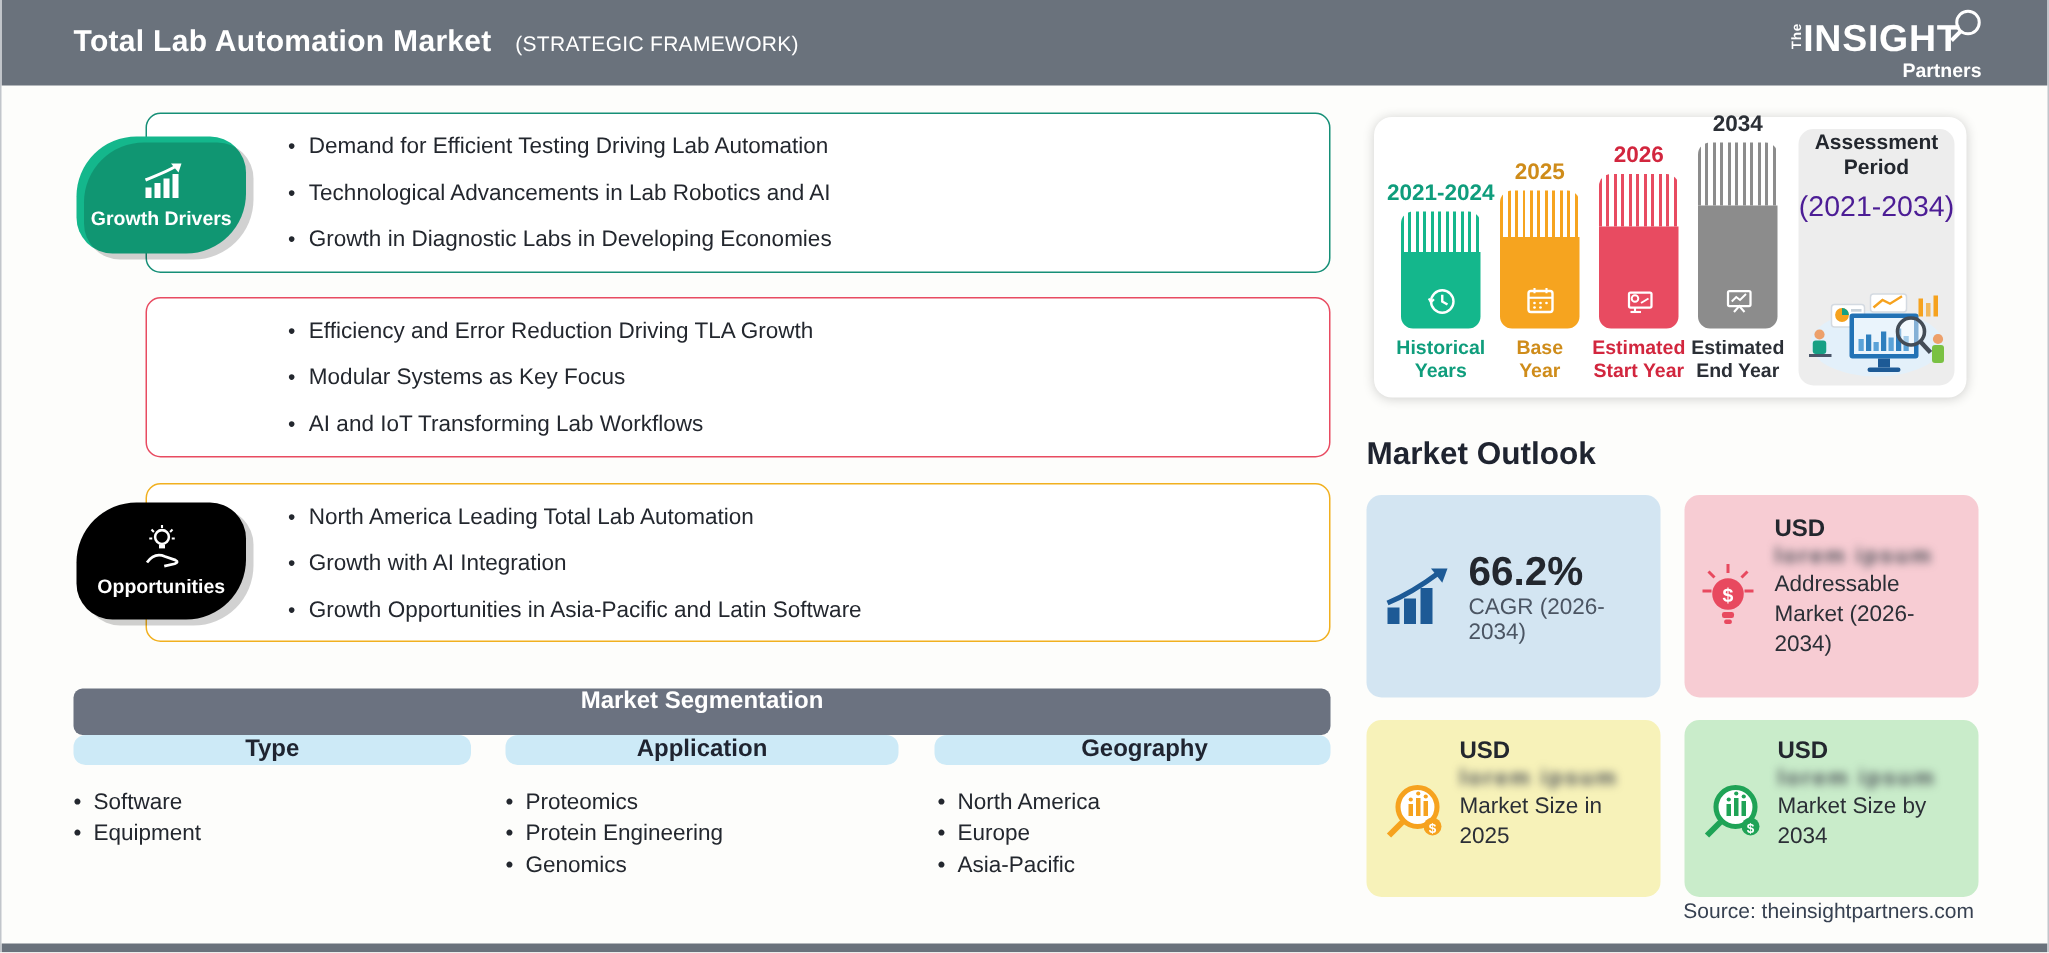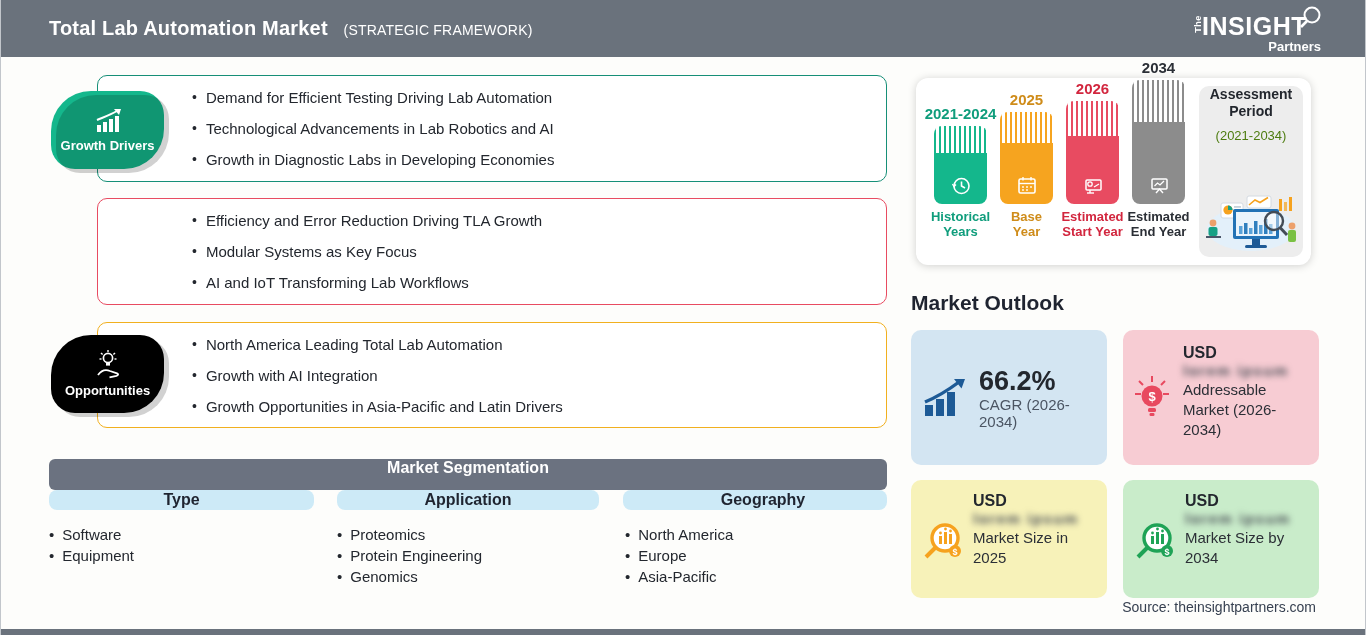--- a/index.html
+++ b/index.html
@@ -35,31 +35,31 @@
              display:flex; align-items:flex-start; justify-content:center; color:#fff; font-size:16px; font-weight:bold; }
   .seg-head { position:absolute; top:490px; height:20px; border-radius:8px; display:flex; align-items:center;
               justify-content:center; font-size:16px; font-weight:bold; color:#1f2430; }
   .seg-list { position:absolute; top:524px; list-style:none; }
   .seg-list li { font-size:15px; color:#23272e; line-height:21px; }
   .seg-list li::before { content:"•"; margin-right:8px; }
 
   
   .tl-card { position:absolute; left:915px; top:78px; width:395px; height:187px; background:#fff; border-radius:12px;
              box-shadow:0 1px 8px rgba(0,0,0,0.18); }
-  .tbar { position:absolute; bottom:61px; width:53px; display:flex; flex-direction:column; }
+  .tbar { position:absolute; bottom:46px; width:53px; display:flex; flex-direction:column; }
   .tbar .year { position:absolute; top:-21px; left:50%; transform:translateX(-50%); font-size:15px; font-weight:bold; white-space:nowrap; }
   .tbar .stripes { height:34%; min-height:26px; border-radius:8px 8px 0 0;
                    background:repeating-linear-gradient(90deg, var(--c) 0 2px, #ffffff 2px 5px); }
   .tbar .solid { flex:1; background:var(--c); border-radius:0 0 8px 8px; display:flex; align-items:flex-end; justify-content:center; padding-bottom:7px; }
   .tbar .tlabel { position:absolute; top:calc(100% + 5px); left:50%; transform:translateX(-50%); width:90px;
                   text-align:center; font-size:13px; font-weight:bold; line-height:15px; white-space:pre-line; }
   .assess { position:absolute; right:8px; top:8px; bottom:8px; width:104px; background:#ededed; border-radius:10px;
             text-align:center; padding-top:0; }
   .assess-title { font-size:14px; font-weight:bold; color:#23272e; line-height:17px; white-space:pre-line; }
-  .assess-range { font-size:13px; color:#4d7c0f; margin-top:8px; }
+  .assess-range { font-size:19px; color:#4c1d95; margin-top:8px; }
   .illus { position:absolute; left:50%; transform:translateX(-50%); bottom:4px; }
 
   
   .mo-title { position:absolute; left:910px; top:291px; font-size:21px; font-weight:bold; color:#1f2430; }
   .mo-card { position:absolute; border-radius:10px; }
   .mo-usd { font-size:16px; font-weight:bold; color:#23272e; }
   .redacted { display:inline-block; font-size:15px; font-weight:bold; color:#4a4f57; letter-spacing:1.5px;
               filter:blur(3px); }
   .mo-label { font-size:15px; color:#2b2f36; line-height:20px; }
   .cagr-val { font-size:27px; font-weight:bold; color:#23272e; line-height:30px; }
@@ -134,21 +134,21 @@
     <div class="bullet-row">
         <span class="bullet-dot">•</span>
         <span>North America Leading Total Lab Automation</span>
       </div>
     <div class="bullet-row">
         <span class="bullet-dot">•</span>
         <span>Growth with AI Integration</span>
       </div>
     <div class="bullet-row">
         <span class="bullet-dot">•</span>
-        <span>Growth Opportunities in Asia-Pacific and Latin Drivers</span>
+        <span>Growth Opportunities in Asia-Pacific and Latin Software</span>
       </div>
   </div>
   <div class="fw-badge" style="top: 335px; background: #000000;">
     <svg width="34" height="30" viewBox="0 0 34 30">
       <circle cx="17" cy="8" r="4.6" fill="none" stroke="#fff" stroke-width="1.7"></circle>
       <rect x="15" y="13" width="4" height="2.6" fill="#fff"></rect>
       <line x1="17" y1="0" x2="17" y2="2" stroke="#fff" stroke-width="1.4"></line>
       <line x1="10" y1="3" x2="11.6" y2="4.6" stroke="#fff" stroke-width="1.4"></line>
       <line x1="24" y1="3" x2="22.4" y2="4.6" stroke="#fff" stroke-width="1.4"></line>
       <line x1="8.5" y1="9" x2="10.5" y2="9" stroke="#fff" stroke-width="1.4"></line>

